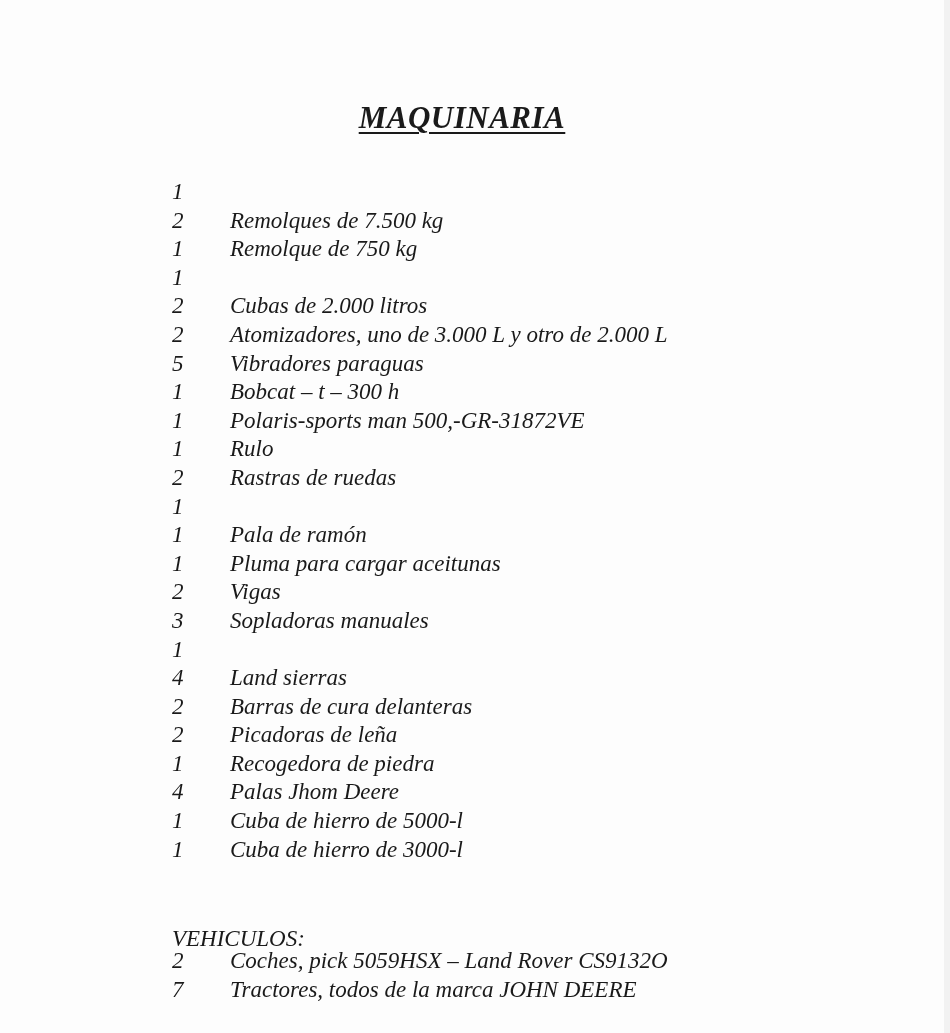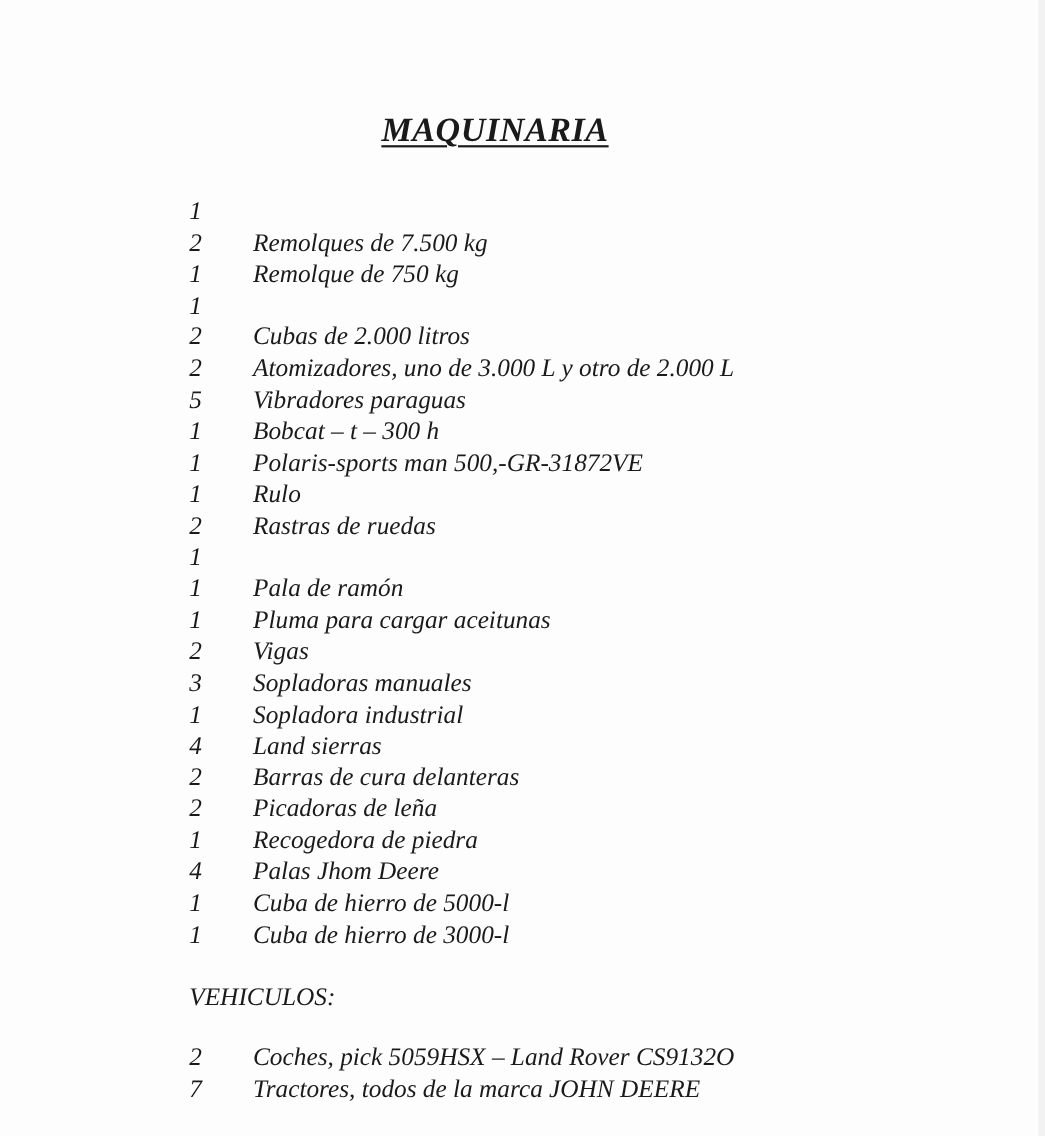--- a/index.html
+++ b/index.html
@@ -17,21 +17,21 @@
       width: 944px;
       height: 1033px;
       background: #fdfdfd;
       font-family: "Liberation Serif", serif;
       font-style: italic;
       color: #1a1a1a;
     }
     .title {
       position: absolute;
       top: 100px;
-      left: 0;
+      left: 12px;
       width: 900px;
       text-align: center;
       font-size: 31px;
       font-weight: bold;
       text-decoration: underline;
       text-underline-offset: 4px;
       text-decoration-thickness: 2px;
       letter-spacing: 0.5px;
     }
     .list {
@@ -52,21 +52,21 @@
     .qty {
       width: 58px;
       flex: 0 0 58px;
     }
     .desc {
       white-space: nowrap;
     }
     .section {
       position: absolute;
       left: 172px;
-      top: 893px;
+      top: 925px;
       font-size: 23px;
       line-height: 28px;
     }
   </style>
 </head>
 <body>
 
 <div class="page">
   <div class="title">MAQUINARIA</div>
 
@@ -127,21 +127,20 @@
       <li class="row">
         <span class="qty">2</span>
         <span class="desc">Vigas</span>
       </li>
       <li class="row">
         <span class="qty">3</span>
         <span class="desc">Sopladoras manuales</span>
       </li>
       <li class="row">
         <span class="qty">1</span>
-        <span class="desc">Sopladora industrial</span>
       </li>
       <li class="row">
         <span class="qty">4</span>
         <span class="desc">Land sierras</span>
       </li>
       <li class="row">
         <span class="qty">2</span>
         <span class="desc">Barras de cura delanteras</span>
       </li>
       <li class="row">

